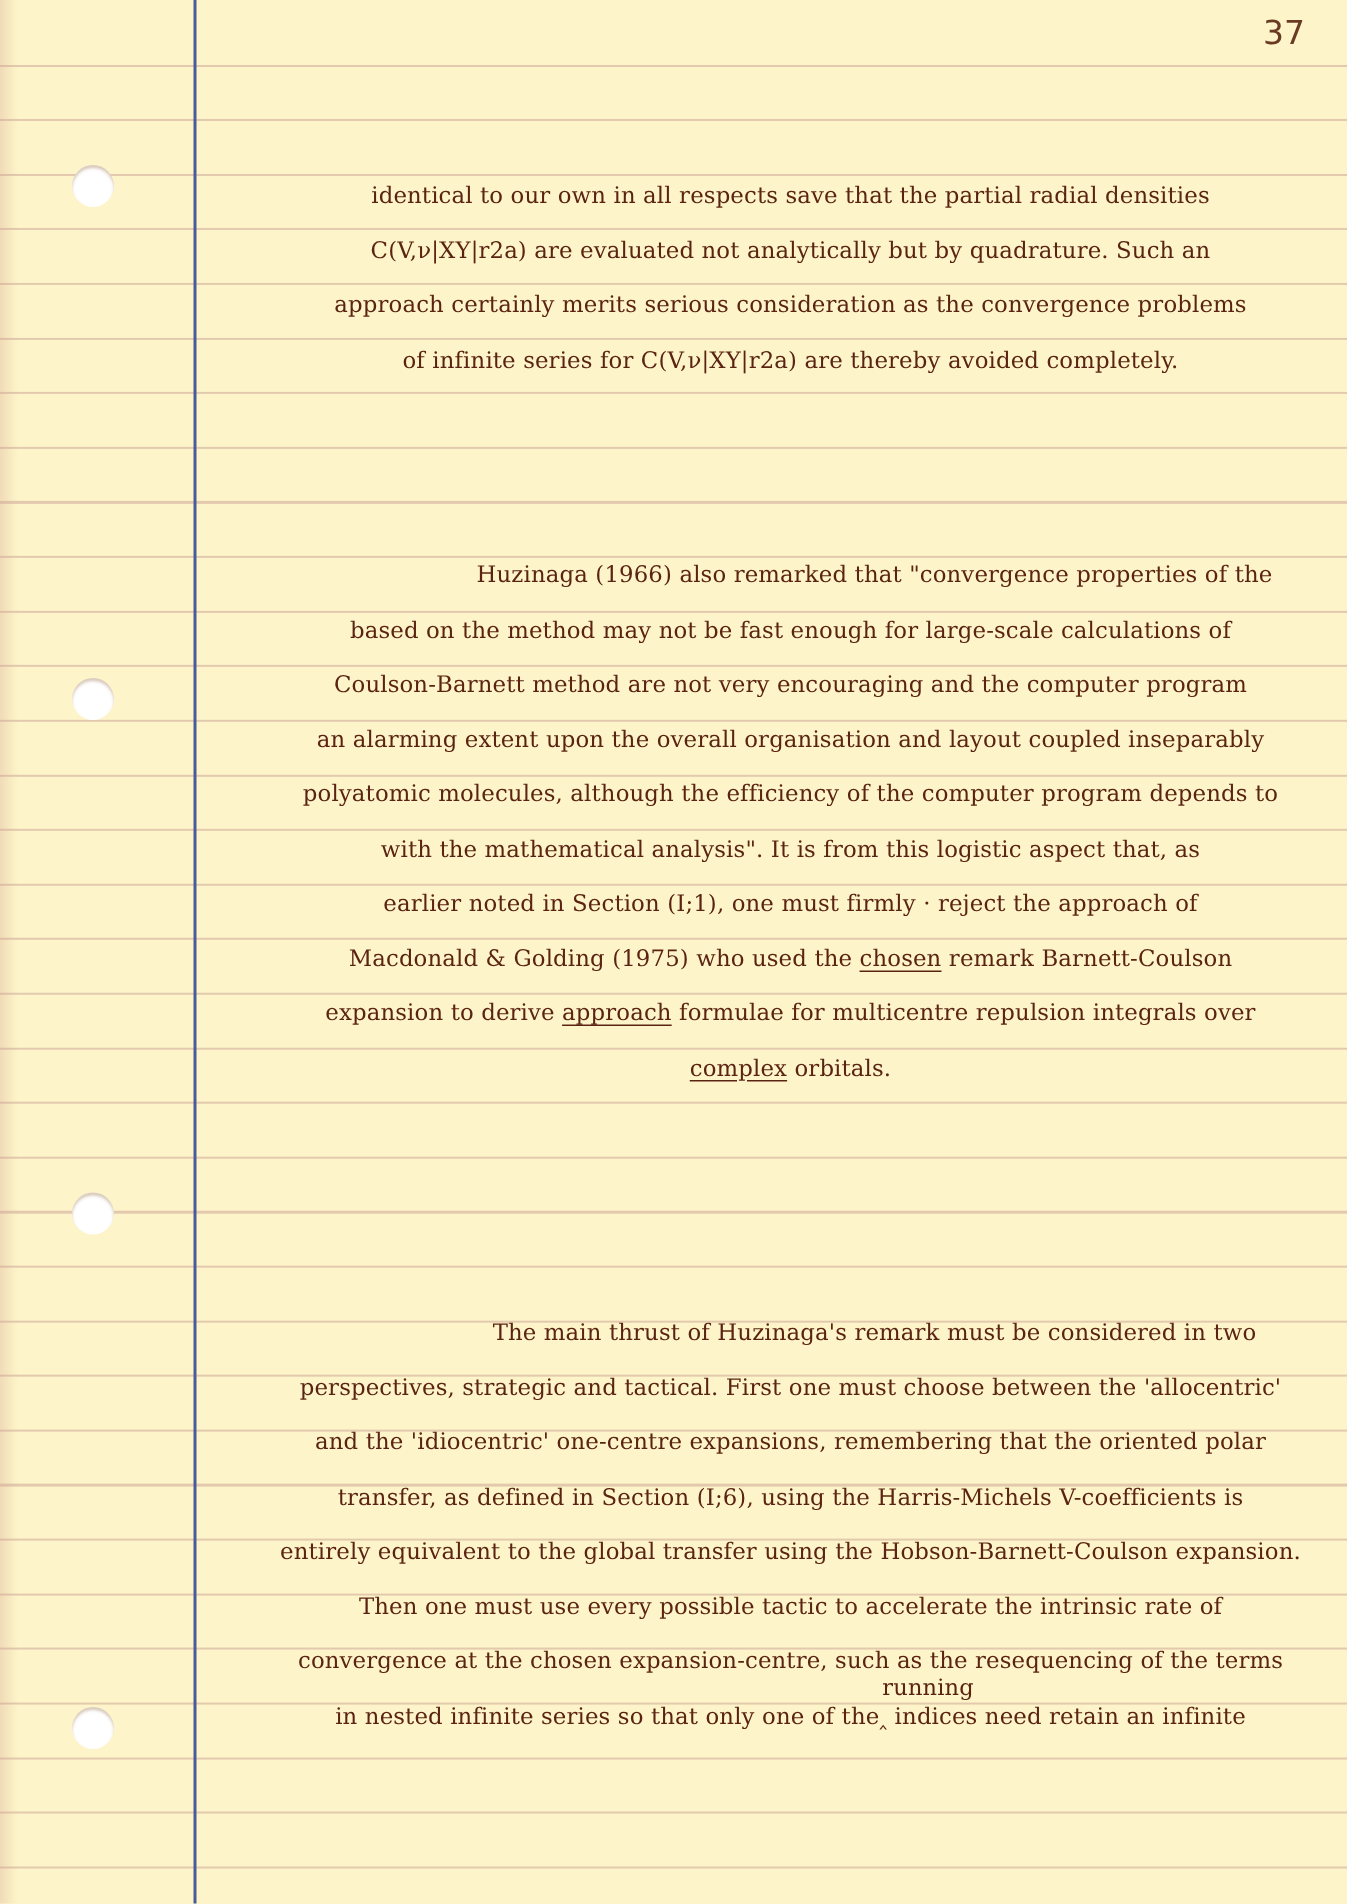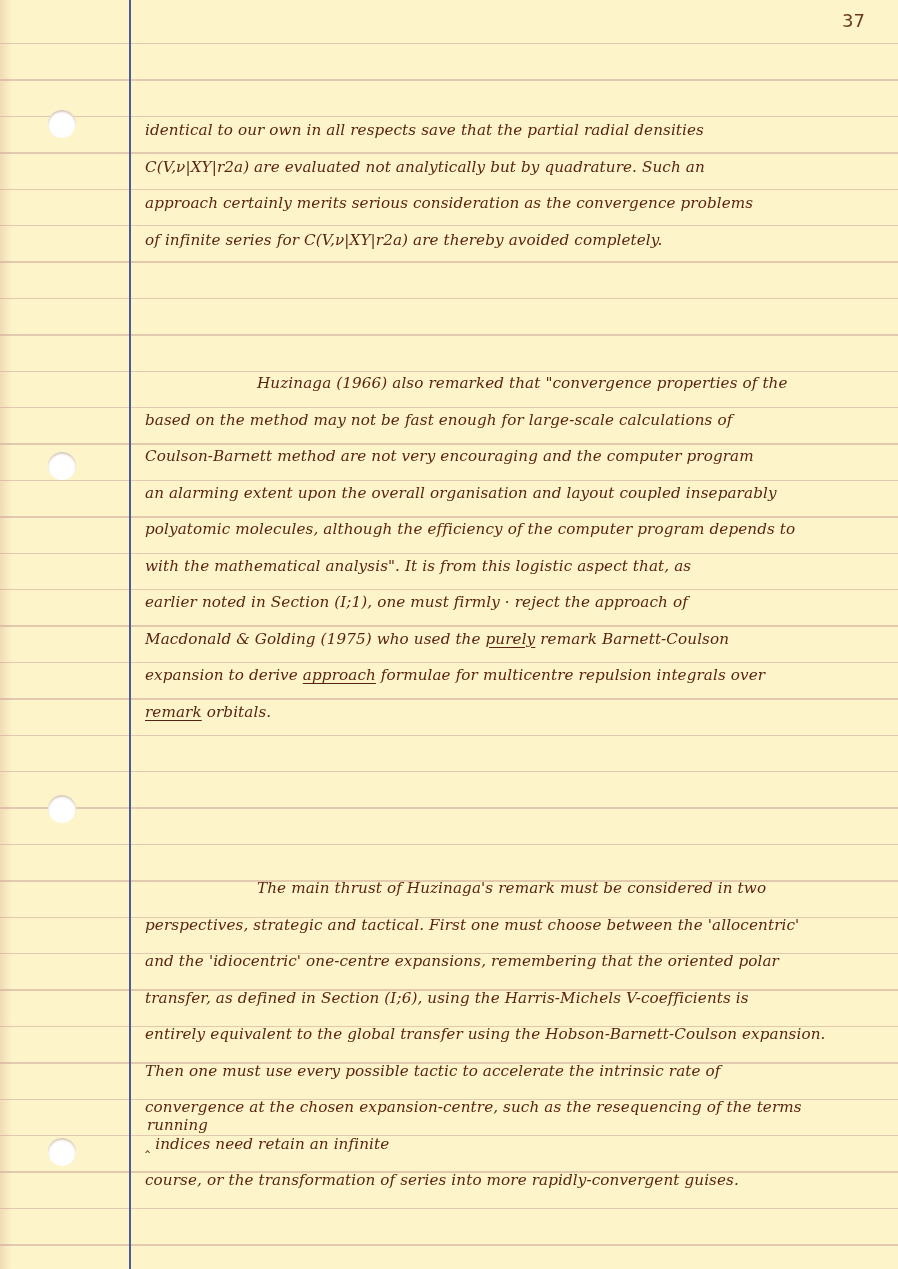--- a/index.html
+++ b/index.html
@@ -32,30 +32,30 @@
     }
     .punch-hole {
       position: absolute; left: 48px; width: 28px; height: 28px;
       border-radius: 50%;
       background: #ffffff;
       box-shadow: inset 0 2px 2px rgba(180,150,120,0.5);
     }
     .page-number {
       position: absolute; left: 842px; top: 10px;
       font-family: "DejaVu Sans", sans-serif;
-      font-size: 18px; color: #6a3b22;
+      font-size: 22px; color: #6a3b22;
     }
     .hw {
-      position: absolute; left: 145px; width: 740px;
+      position: absolute; left: 157px; width: 740px;
       font-family: "DejaVu Serif", serif;
-      font-style: italic;
       color: #5b2412;
       font-size: 15.2px;
       white-space: nowrap;
       letter-spacing: 0.1px;
+      text-align: center;
     }
     .hw-line { display: block; height: 36.5px; line-height: 36.5px; }
     .indent { padding-left: 112px; }
     u { text-decoration: underline; text-underline-offset: 3px; }
     .caret-insert { position: relative; }
     .caret-insert .above {
       position: absolute; left: 2px; top: -16px;
       font-size: 15px; line-height: 12px;
     }
   </style>
@@ -82,36 +82,35 @@
 
   <div class="hw" style="top:365px">
     <span class="hw-line indent">Huzinaga (1966) also remarked that "convergence properties of the</span>
     <span class="hw-line">based on the method may not be fast enough for large-scale calculations of</span>
     <span class="hw-line">Coulson-Barnett method are not very encouraging and the computer program</span>
     <span class="hw-line">an alarming extent upon the overall organisation and layout coupled inseparably</span>
     <span class="hw-line">polyatomic molecules, although the efficiency of the computer program depends to</span>
     <span class="hw-line">with the mathematical analysis". It is from this logistic aspect that, as</span>
     <span class="hw-line">earlier noted in Section (I;1), one must firmly · reject the approach of</span>
     <span class="hw-line">
-      <span>Macdonald &amp; Golding (1975) who used the </span><u>purely</u><span> remark Barnett-Coulson</span>
+      <span>Macdonald &amp; Golding (1975) who used the </span><u>chosen</u><span> remark Barnett-Coulson</span>
     </span>
     <span class="hw-line">
       <span>expansion to derive </span><u>approach</u><span> formulae for multicentre repulsion integrals over</span>
     </span>
     <span class="hw-line">
-      <span></span><u>remark</u><span> orbitals.</span>
+      <span></span><u>complex</u><span> orbitals.</span>
     </span>
   </div>
 
   <div class="hw" style="top:870px">
     <span class="hw-line indent">The main thrust of Huzinaga's remark must be considered in two</span>
     <span class="hw-line">perspectives, strategic and tactical. First one must choose between the 'allocentric'</span>
     <span class="hw-line">and the 'idiocentric' one-centre expansions, remembering that the oriented polar</span>
     <span class="hw-line">transfer, as defined in Section (I;6), using the Harris-Michels V-coefficients is</span>
     <span class="hw-line">entirely equivalent to the global transfer using the Hobson-Barnett-Coulson expansion.</span>
     <span class="hw-line">Then one must use every possible tactic to accelerate the intrinsic rate of</span>
     <span class="hw-line">convergence at the chosen expansion-centre, such as the resequencing of the terms</span>
     <span class="hw-line">
-      <span class="caret-insert"><span class="above">running</span>‸</span><span> indices need retain an infinite</span>
+      <span>in nested infinite series so that only one of the</span><span class="caret-insert"><span class="above">running</span>‸</span><span> indices need retain an infinite</span>
     </span>
-    <span class="hw-line">course, or the transformation of series into more rapidly-convergent guises.</span>
   </div>
 </div>
 
 </body></html>

